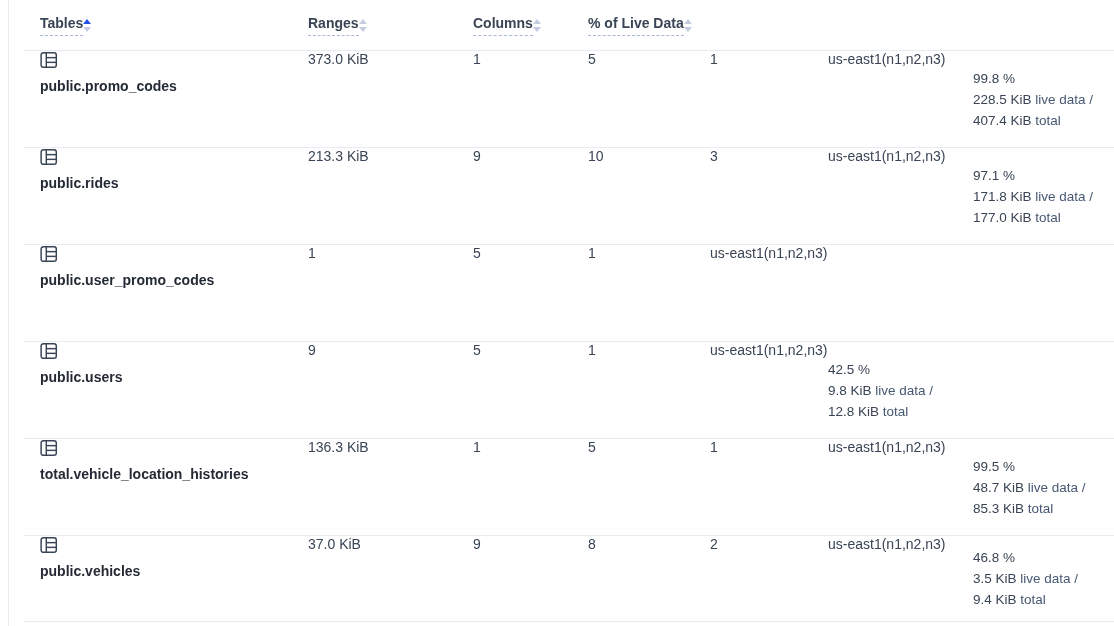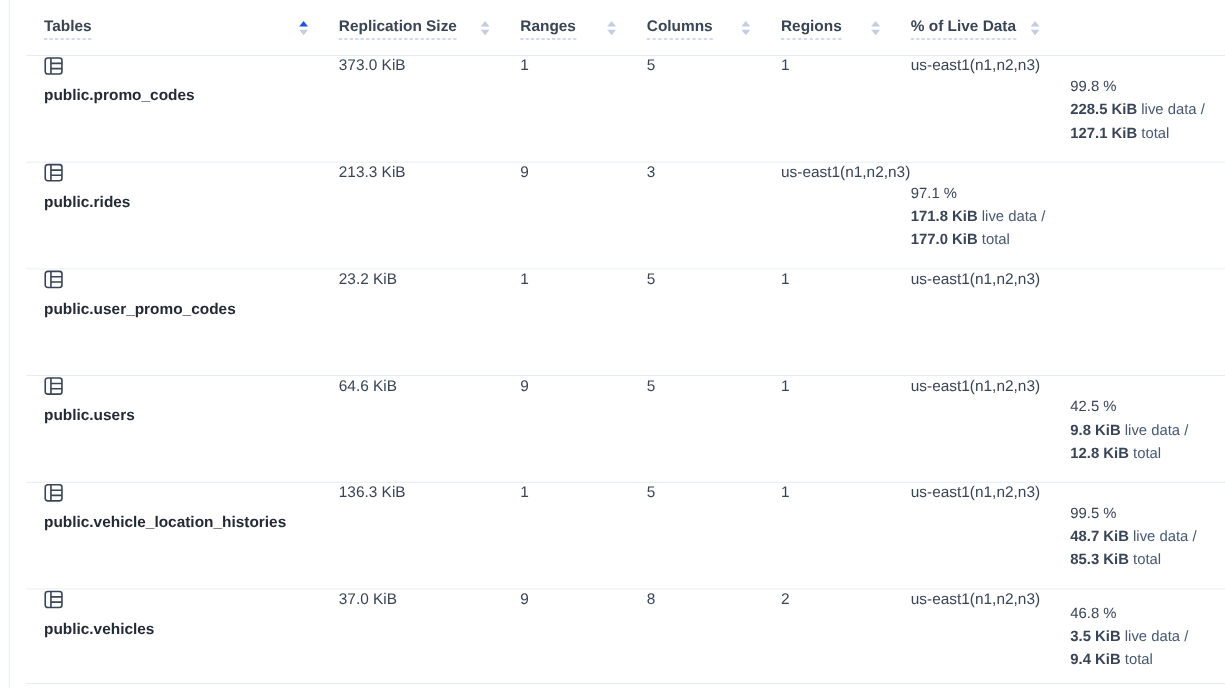--- a/index.html
+++ b/index.html
@@ -13,21 +13,21 @@
 
   .table-wrap { margin-left:24px; width:1090px; }
 
   .thead, .tr {
     display:grid;
     grid-template-columns:266px 165px 115px 122px 118px 145px 1fr;
   }
   .thead { height:50px; border-bottom:1px solid var(--separator,#e7ecf3); }
 
   .th {
-    display:flex; align-items:center; justify-content:space-between;
+    display:flex; align-items:center; justify-content:flex-start;
     padding-left:18px; padding-right:10px; height:100%; cursor:pointer;
   }
   .th:first-child { padding-left:16px; }
   .th-label {
     font-size:14px; font-weight:700; color:var(--header-text,#394455);
     border-bottom:1px dashed var(--dashed-underline,#a9b6d9);
     padding-bottom:4px; white-space:nowrap;
   }
   .sort-icon { display:flex; flex-direction:column; gap:3px; flex:0 0 auto; }
   .tri { width:0; height:0; border-left:4.5px solid transparent; border-right:4.5px solid transparent; }
@@ -44,67 +44,53 @@
   }
   .td-name { padding-left:16px; gap:9px; }
   .tbl-icon { display:flex; align-items:center; }
   .tbl-icon svg { stroke:var(--icon-color,#394455); }
   .name { font-weight:700; color:var(--table-name-text,#242a35); cursor:pointer; }
 
   .td-live {
     flex-direction:column; align-items:flex-start; justify-content:center;
     font-size:13.5px; line-height:21px;
   }
-  .b { font-weight:700; color:var(--cell-text,#394455); }
+  .b { font-weight:400; color:var(--cell-text,#394455); }
   .muted { color:var(--muted-text,#475872); }
 </style>
 </head>
 <body>
 
 <div class="gutter-line"></div>
 
 <div class="table-wrap">
 
   <div class="thead">
     <div class="th sort-ascending">
       <span class="th-label">Tables</span>
       <span class="sort-icon">
           <span class="tri tri-up"></span>
           <span class="tri tri-down"></span>
         </span>
     </div>
     <div class="th sort-none">
-      <span class="th-label">Replication Size</span>
-      <span class="sort-icon">
-          <span class="tri tri-up"></span>
-          <span class="tri tri-down"></span>
-        </span>
-    </div>
-    <div class="th sort-none">
       <span class="th-label">Ranges</span>
       <span class="sort-icon">
           <span class="tri tri-up"></span>
           <span class="tri tri-down"></span>
         </span>
     </div>
     <div class="th sort-none">
       <span class="th-label">Columns</span>
       <span class="sort-icon">
           <span class="tri tri-up"></span>
           <span class="tri tri-down"></span>
         </span>
     </div>
     <div class="th sort-none">
-      <span class="th-label">Regions</span>
-      <span class="sort-icon">
-          <span class="tri tri-up"></span>
-          <span class="tri tri-down"></span>
-        </span>
-    </div>
-    <div class="th sort-none">
       <span class="th-label">% of Live Data</span>
       <span class="sort-icon">
           <span class="tri tri-up"></span>
           <span class="tri tri-down"></span>
         </span>
     </div>
   </div>
 
   <div class="tr">
     <div class="td td-name">
@@ -119,38 +105,39 @@
       <span class="name">public.promo_codes</span>
     </div>
     <div class="td">373.0 KiB</div>
     <div class="td">1</div>
     <div class="td">5</div>
     <div class="td">1</div>
     <div class="td">us-east1(n1,n2,n3)</div>
     <div class="td td-live">
       <div>99.8 %</div>
       <div><span class="b">228.5 KiB</span> <span class="muted">live data /</span></div>
-      <div><span class="b">127.1 KiB</span> <span class="muted">total</span></div>
+      <div><span class="b">407.4 KiB</span> <span class="muted">total</span></div>
     </div>
   </div>
 
   <div class="tr">
     <div class="td td-name">
       <span class="tbl-icon">
         <svg width="18" height="18" viewBox="0 0 16 16" fill="none" stroke-width="1.3">
             <rect x="1" y="1.5" width="13.5" height="13" rx="2"></rect>
             <line x1="5.6" y1="1.5" x2="5.6" y2="14.5"></line>
             <line x1="5.6" y1="5.9" x2="14.5" y2="5.9"></line>
             <line x1="5.6" y1="10.1" x2="14.5" y2="10.1"></line>
           </svg>
       </span>
       <span class="name">public.rides</span>
     </div>
     <div class="td">213.3 KiB</div>
     <div class="td">9</div>
+    <div class="td">10</div>
     <div class="td">3</div>
     <div class="td">us-east1(n1,n2,n3)</div>
     <div class="td td-live">
       <div>97.1 %</div>
       <div><span class="b">171.8 KiB</span> <span class="muted">live data /</span></div>
       <div><span class="b">177.0 KiB</span> <span class="muted">total</span></div>
     </div>
   </div>
 
   <div class="tr">
@@ -158,40 +145,38 @@
       <span class="tbl-icon">
         <svg width="18" height="18" viewBox="0 0 16 16" fill="none" stroke-width="1.3">
             <rect x="1" y="1.5" width="13.5" height="13" rx="2"></rect>
             <line x1="5.6" y1="1.5" x2="5.6" y2="14.5"></line>
             <line x1="5.6" y1="5.9" x2="14.5" y2="5.9"></line>
             <line x1="5.6" y1="10.1" x2="14.5" y2="10.1"></line>
           </svg>
       </span>
       <span class="name">public.user_promo_codes</span>
     </div>
-    <div class="td">23.2 KiB</div>
     <div class="td">1</div>
     <div class="td">5</div>
     <div class="td">1</div>
     <div class="td">us-east1(n1,n2,n3)</div>
   </div>
 
   <div class="tr">
     <div class="td td-name">
       <span class="tbl-icon">
         <svg width="18" height="18" viewBox="0 0 16 16" fill="none" stroke-width="1.3">
             <rect x="1" y="1.5" width="13.5" height="13" rx="2"></rect>
             <line x1="5.6" y1="1.5" x2="5.6" y2="14.5"></line>
             <line x1="5.6" y1="5.9" x2="14.5" y2="5.9"></line>
             <line x1="5.6" y1="10.1" x2="14.5" y2="10.1"></line>
           </svg>
       </span>
       <span class="name">public.users</span>
     </div>
-    <div class="td">64.6 KiB</div>
     <div class="td">9</div>
     <div class="td">5</div>
     <div class="td">1</div>
     <div class="td">us-east1(n1,n2,n3)</div>
     <div class="td td-live">
       <div>42.5 %</div>
       <div><span class="b">9.8 KiB</span> <span class="muted">live data /</span></div>
       <div><span class="b">12.8 KiB</span> <span class="muted">total</span></div>
     </div>
   </div>
@@ -199,21 +184,21 @@
   <div class="tr">
     <div class="td td-name">
       <span class="tbl-icon">
         <svg width="18" height="18" viewBox="0 0 16 16" fill="none" stroke-width="1.3">
             <rect x="1" y="1.5" width="13.5" height="13" rx="2"></rect>
             <line x1="5.6" y1="1.5" x2="5.6" y2="14.5"></line>
             <line x1="5.6" y1="5.9" x2="14.5" y2="5.9"></line>
             <line x1="5.6" y1="10.1" x2="14.5" y2="10.1"></line>
           </svg>
       </span>
-      <span class="name">public.vehicle_location_histories</span>
+      <span class="name">total.vehicle_location_histories</span>
     </div>
     <div class="td">136.3 KiB</div>
     <div class="td">1</div>
     <div class="td">5</div>
     <div class="td">1</div>
     <div class="td">us-east1(n1,n2,n3)</div>
     <div class="td td-live">
       <div>99.5 %</div>
       <div><span class="b">48.7 KiB</span> <span class="muted">live data /</span></div>
       <div><span class="b">85.3 KiB</span> <span class="muted">total</span></div>

